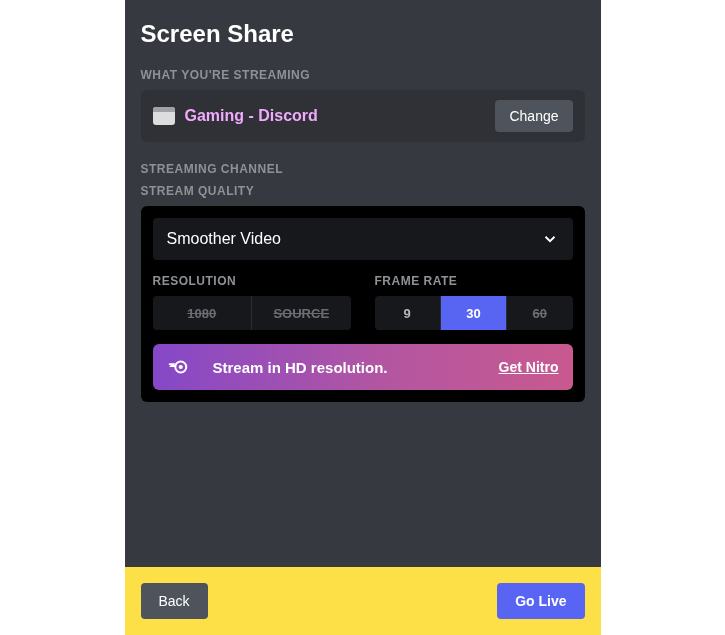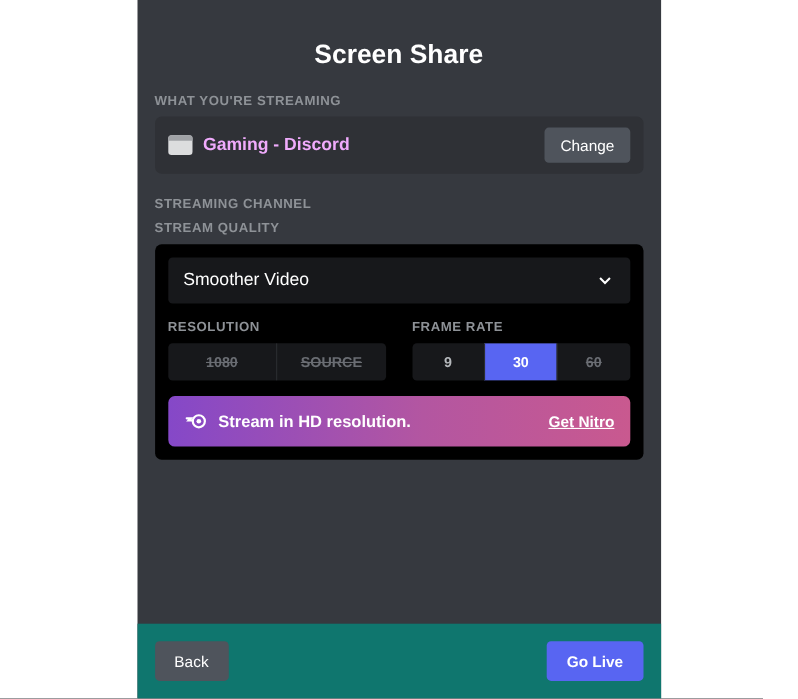--- a/index.html
+++ b/index.html
@@ -21,23 +21,23 @@
   }
   .content {
     padding: 16px;
     flex: 1;
     overflow: hidden;
   }
   h1.title {
     color: #fff;
     font-size: 24px;
     font-weight: 700;
-    text-align: center;
+    text-align: left;
     margin-bottom: 20px;
-    margin-top: 20px;
+    margin-top: 4px;
   }
   .section-label {
     color: #8e9297;
     font-size: 12px;
     font-weight: 700;
     letter-spacing: 0.5px;
     margin-bottom: 8px;
   }
   .panel {
     background: #2f3136;
@@ -138,37 +138,37 @@
     color: #6a6d73;
     text-decoration: line-through;
     cursor: default;
   }
   .nitro-banner {
     background: linear-gradient(90deg, #8548c8 0%, #b356a1 55%, #c9598f 100%);
     border-radius: 6px;
     padding: 12px 14px;
     display: flex;
     align-items: center;
-    gap: 10px;
+    gap: 24px;
     color: #fff;
   }
   .nitro-banner .msg {
     font-size: 15px;
     font-weight: 600;
     flex: 1;
   }
   .nitro-link {
     color: #fff;
     text-decoration: underline;
     font-size: 14px;
     font-weight: 600;
     cursor: pointer;
   }
   .footer {
-    background: #0f766e;
+    background: #fde047;
     padding: 16px;
     display: flex;
     justify-content: space-between;
   }
   .back-btn {
     background: #4f545c;
     color: #fff;
     border: none;
     border-radius: 4px;
     padding: 10px 18px;

